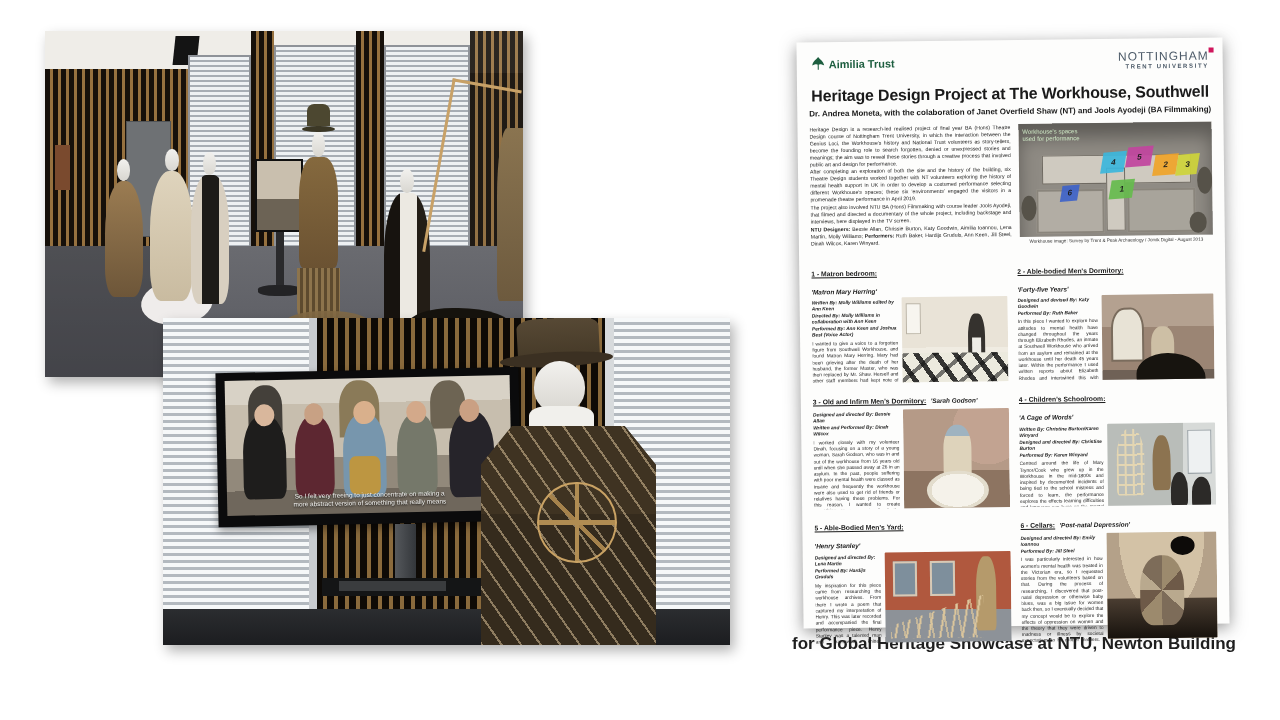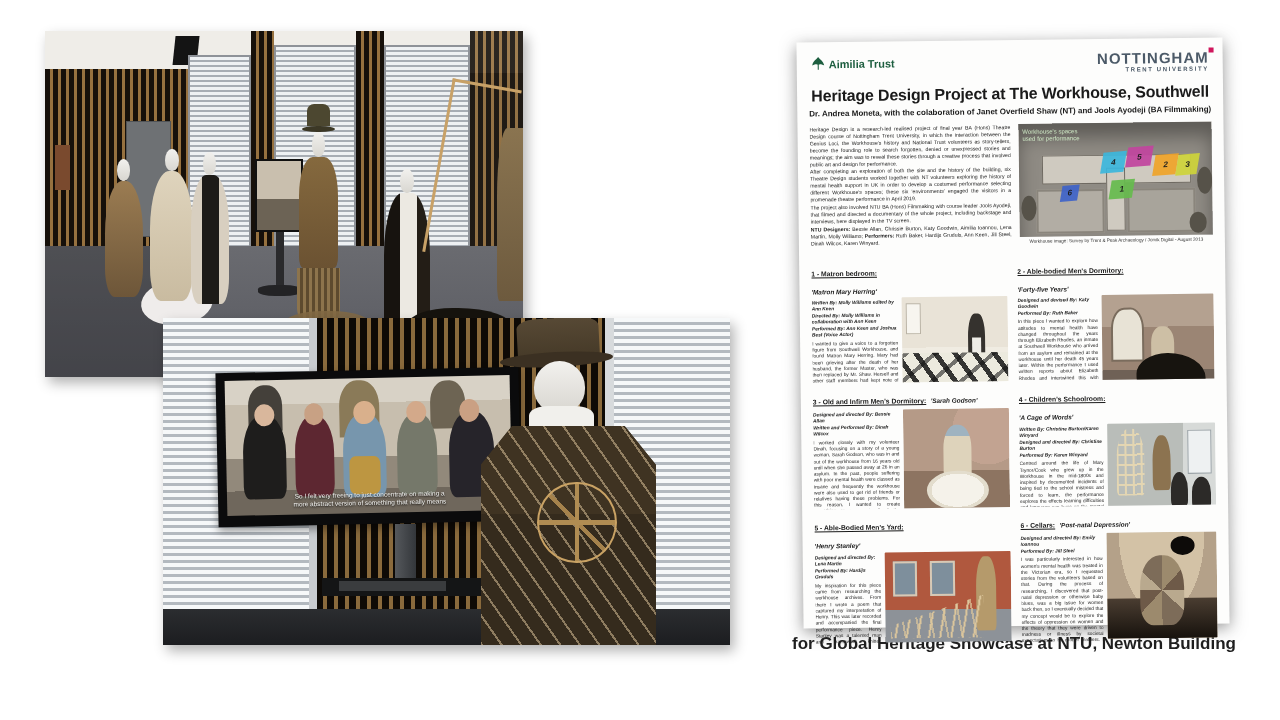--- a/index.html
+++ b/index.html
@@ -18,21 +18,21 @@
   .head{background:linear-gradient(180deg,#f2f1ee,#d8d6d0);border-radius:50% 50% 46% 46%;}
 
   
   .poster{position:absolute;left:800px;top:40px;width:426px;height:586px;background:#fdfdfc;
           transform:rotate(-0.7deg);box-shadow:0 4px 16px rgba(60,60,60,.55);
           padding:10px 12px;box-sizing:border-box;color:#1a1a1a;z-index:3;}
   .pheader{position:relative;height:30px;}
   .ntlogo{position:absolute;left:2px;top:4px;display:flex;align-items:center;gap:3px;}
   .ntlogo .nt-text{color:#1d5e3f;font-weight:bold;font-size:11px;}
   .ntulogo{position:absolute;right:2px;top:2px;text-align:right;color:#4c5a68;line-height:1.05;}
-  .ntu1{font-size:15px;letter-spacing:1px;font-weight:bold;text-align:right;}
+  .ntu1{font-size:12px;letter-spacing:1px;font-weight:normal;text-align:right;}
   .ntu2{font-size:6px;letter-spacing:1.6px;font-weight:bold;}
   .ntusq{position:absolute;right:-5px;top:-2px;width:5px;height:5px;background:#d0175c;}
   .ptitle{font-size:16px;font-weight:bold;text-align:center;margin-top:5px;letter-spacing:-.2px;}
   .psub{font-size:8px;font-weight:bold;text-align:center;margin-top:4px;}
   .pintro{display:flex;gap:8px;margin-top:8px;height:130px;}
   .introtext{width:51%;font-size:5.2px;line-height:1.33;text-align:justify;overflow:hidden;}
   .introtext p{margin:0 0 1px 0;}
   .mapbox{width:49%;}
   .mapimg{position:relative;height:113px;background:#8f8b84;overflow:hidden;
           box-shadow:inset 0 14px 18px rgba(0,0,0,.35);}

